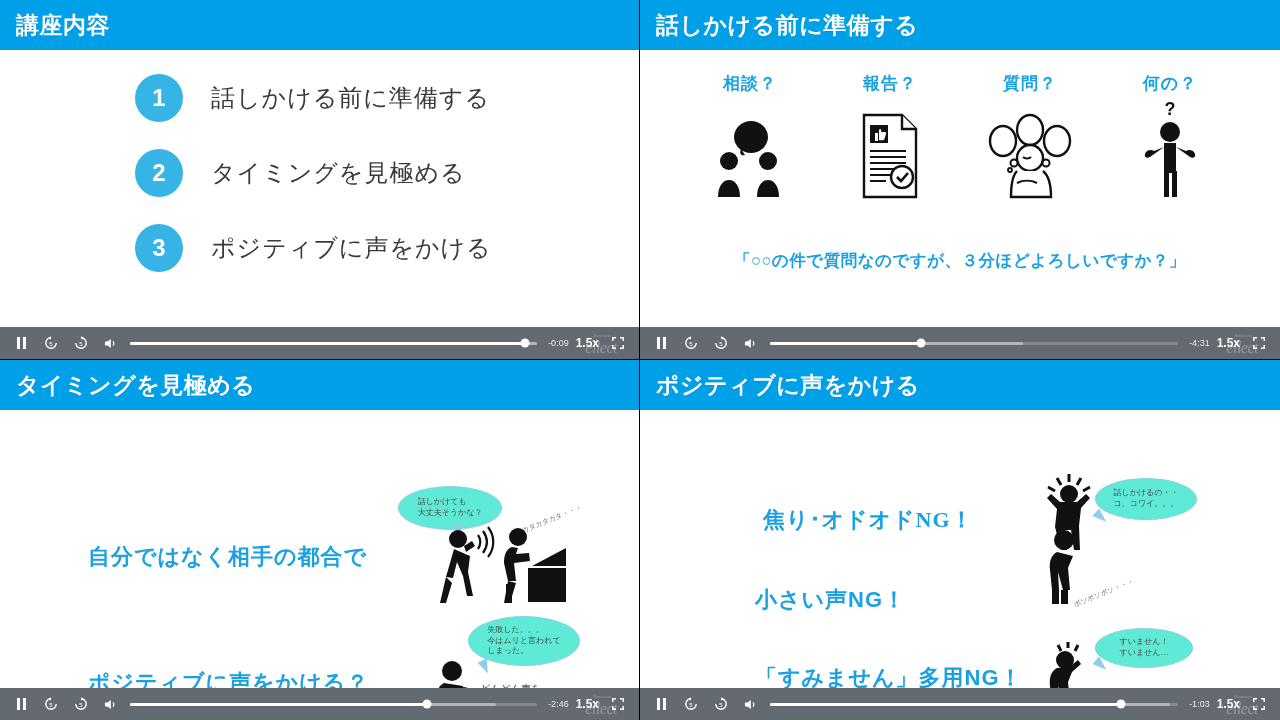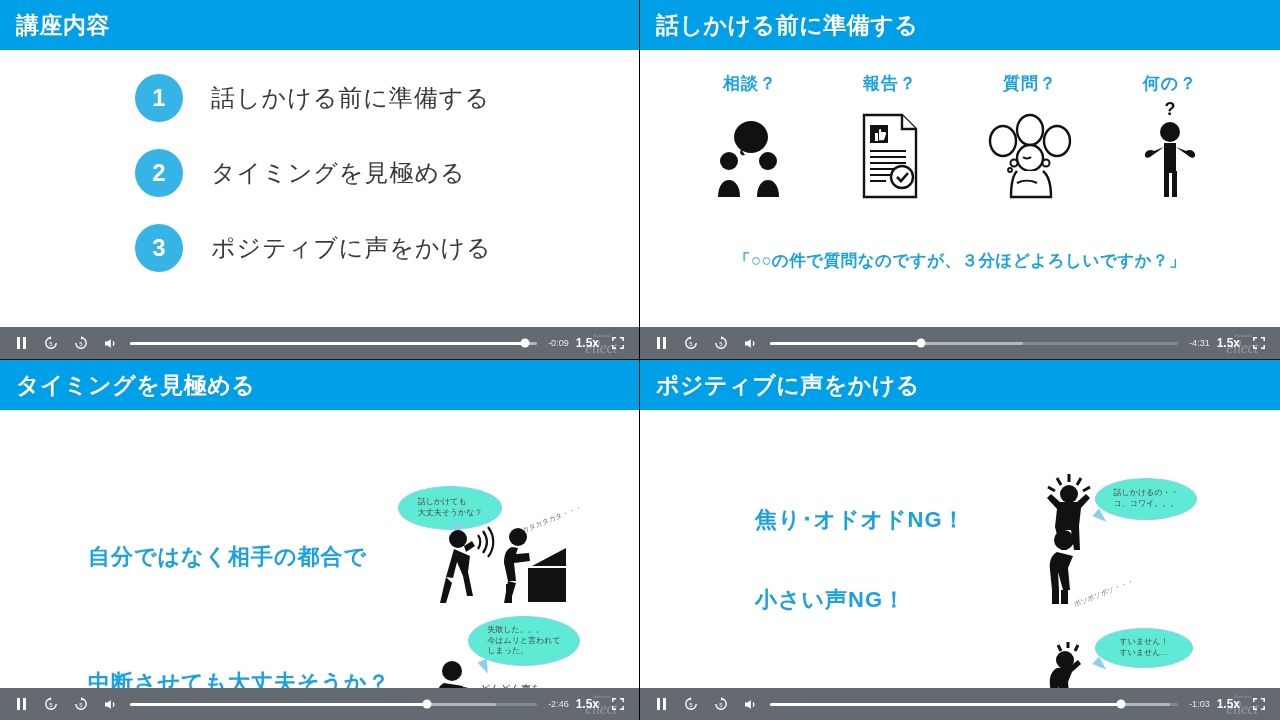--- a/index.html
+++ b/index.html
@@ -391,21 +391,21 @@
   </div>
 
   <div class="panel p3">
     <div class="slide">
       <div class="slide-header">
         <div class="slide-title">タイミングを見極める</div>
       </div>
       <div class="slide-body">
 
         <div class="bigline" style="left:88px; top:132px;">自分ではなく相手の都合で</div>
-        <div class="bigline" style="left:88px; top:258px;">中断させても大丈夫そうか？</div>
+        <div class="bigline" style="left:88px; top:258px;">ポジティブに声をかける？</div>
 
         <div class="bubble" style="left:398px; top:76px; width:104px; height:44px;">
           <span style="white-space:pre-line">話しかけても
 大丈夫そうかな？</span>
         </div>
         <div class="bubble-tail" style="left:452px; top:114px; transform:rotate(18deg);"></div>
 
         <div class="sfx" style="left:520px; top:104px;">カタカタカタ・・・</div>
 
         <div style="position:absolute; left:432px; top:112px;">
@@ -501,22 +501,23 @@
     </div>
   </div>
 
   <div class="panel p4">
     <div class="slide">
       <div class="slide-header">
         <div class="slide-title">ポジティブに声をかける</div>
       </div>
       <div class="slide-body">
 
-        <div class="bigline" style="left:115px; top:95px;">焦り･オドオドNG！</div>
+        <div class="bigline" style="left:123px; top:95px;font-family:Liberation Serif, serif;">焦り･オドオドNG！</div>
         <div class="bigline" style="left:115px; top:175px;">小さい声NG！</div>
+        <div class="bigline" style="left:115px; top:253px;">「すみません」多用NG！</div>
 
         <div class="bubble" style="left:455px; top:68px; width:102px; height:42px;">
           <span style="white-space:pre-line">話しかけるの・・
 コ、コワイ。。。</span>
         </div>
         <div class="bubble-tail" style="left:456px; top:100px; transform:rotate(-48deg);"></div>
 
         <div style="position:absolute; left:398px; top:62px;">
           <svg width="62" height="78" viewBox="0 0 62 78">
             <g stroke="#111" stroke-width="3">

